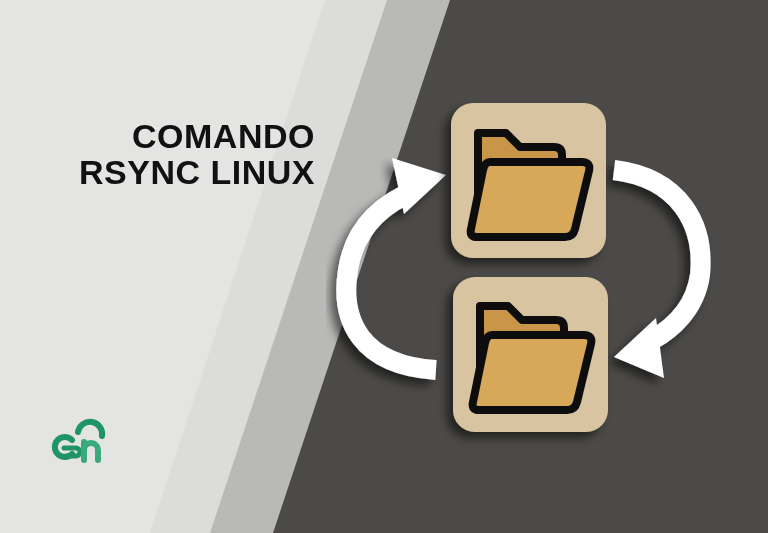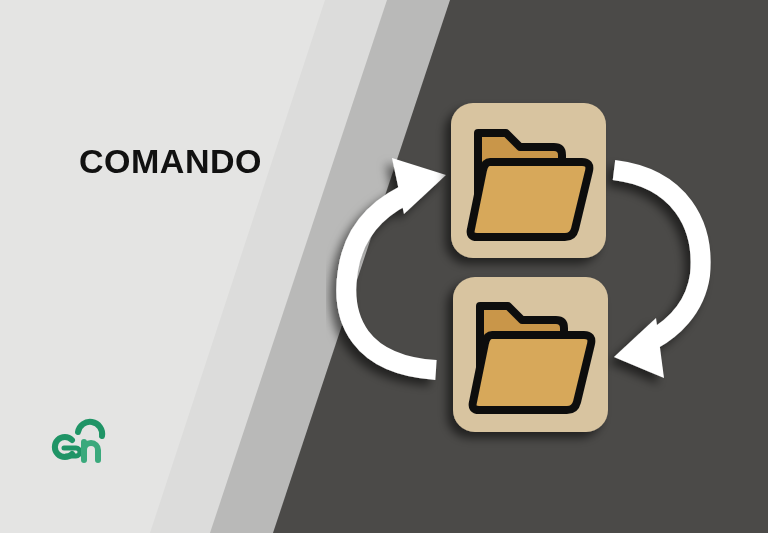--- a/index.html
+++ b/index.html
@@ -1,34 +1,35 @@
 <!DOCTYPE html>
 <html><head>
 <meta charset="utf-8">
 <style>
   html, body { margin:0; padding:0; }
   body { width:768px; height:533px; overflow:hidden; position:relative; background:#e4e4e3; font-family:"Liberation Sans", sans-serif; }
   .bg { position:absolute; inset:0; }
-  .title { position:absolute; left:79px; top:143px; font-family:"Liberation Sans", sans-serif; font-weight:700; font-size:34px; line-height:36px; color:#111; letter-spacing:0.5px;text-align:right; }
+  .title { position:absolute; left:79px; top:118px; font-family:"Liberation Sans", sans-serif; font-weight:700; font-size:34px; line-height:36px; color:#111; letter-spacing:0.5px;text-align:right; }
   .title div { white-space:nowrap; }
   .art { position:absolute; left:0; top:0; }
   .logo { position:absolute; left:50px; top:418px; }
 </style>
 </head>
 <body>
 
 <svg class="bg" width="768" height="533" viewBox="0 0 768 533">
   <rect x="0" y="0" width="768" height="533" fill="#e4e4e3"></rect>
   <polygon points="325,0 768,0 768,533 150,533" fill="#dcdcdb"></polygon>
   <polygon points="387,0 768,0 768,533 210,533" fill="#b9b9b8"></polygon>
   <polygon points="450,0 768,0 768,533 273,533" fill="#4b4a48"></polygon>
 </svg>
 
 <div class="title">
   <div>COMANDO</div>
+  <div>RSYNC LINUX</div>
 </div>
 
 <svg class="art" width="768" height="533" viewBox="0 0 768 533">
   <defs>
     <filter id="sh" x="-20%" y="-20%" width="140%" height="140%">
       <feDropShadow dx="-6" dy="6" stdDeviation="5" flood-color="#000" flood-opacity="0.55"></feDropShadow>
     </filter>
   </defs>
 
   <g filter="url(#sh)">

